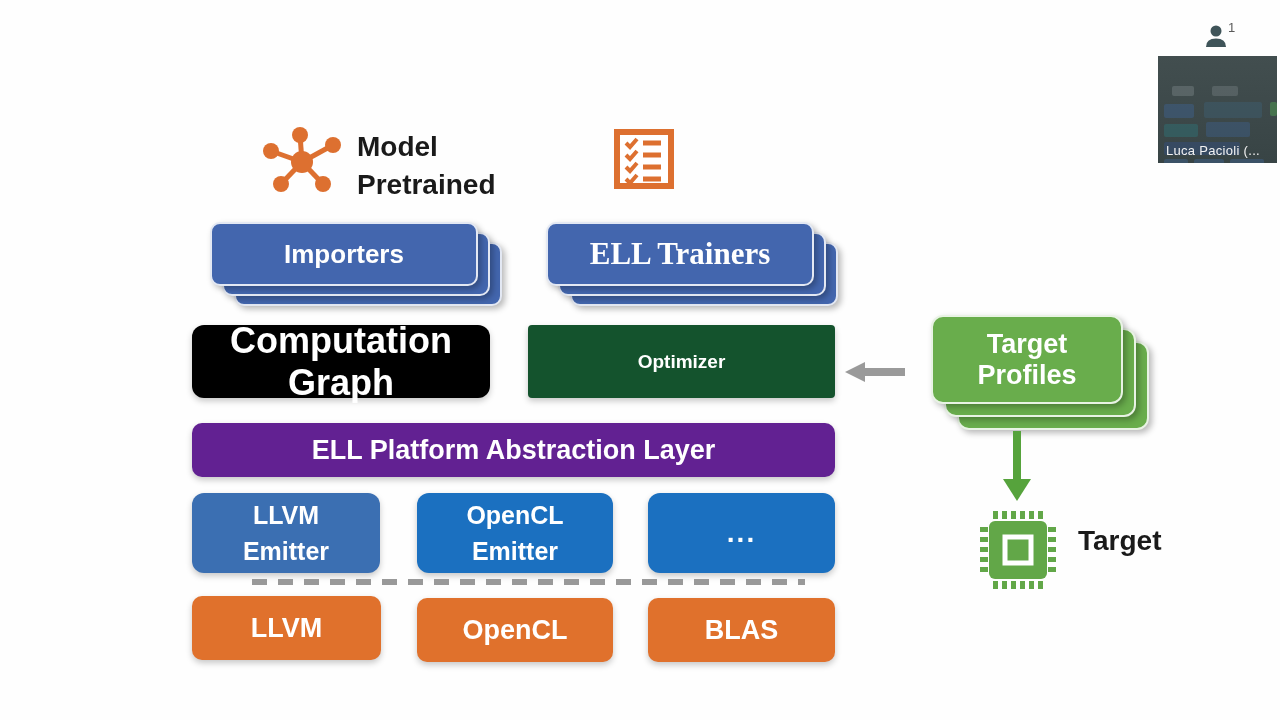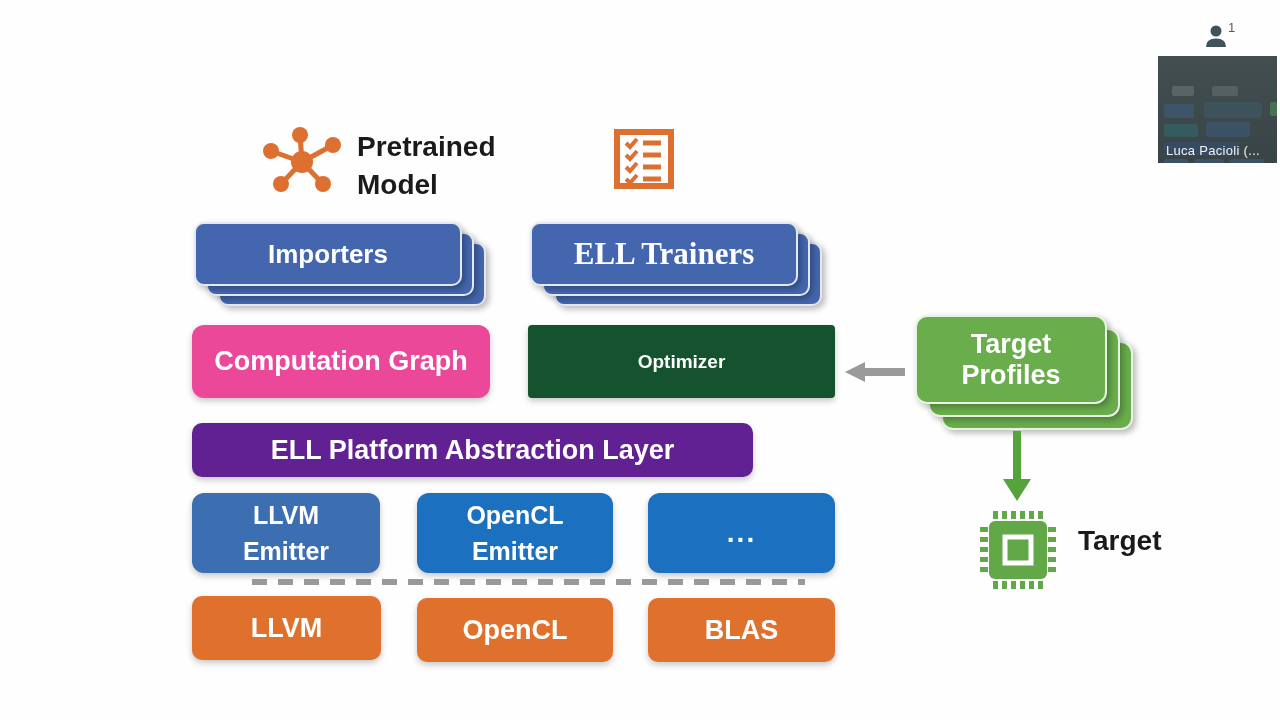--- a/index.html
+++ b/index.html
@@ -17,25 +17,25 @@
     position:absolute; display:flex; flex-direction:column;
     align-items:center; justify-content:center;
     color:#fff; font-weight:bold; text-align:center;
     box-shadow:0 3px 6px rgba(0,0,0,0.22);
   }
   .box .l { line-height:36px; }
   .stack-layer {
     position:absolute; border:2px solid rgba(255,255,255,0.85);
     box-shadow:3px 3px 6px rgba(0,0,0,0.28);
     display:flex; flex-direction:column; align-items:center; justify-content:center;
-    color:#fff; font-weight:bold; text-align:center;
+    color:#fff; font-weight:bold; text-align:center;margin-left:16px;
   }
   .blue-stack { background:#4366AE; border-radius:10px; }
   .green-stack { background:#69AD4C; border-radius:12px; }
-  .cyan { background:#ec4899; border-radius:12px; font-size:27px; }
+  .cyan { background:#000000; border-radius:12px; font-size:36px; }
   .navy { background:#14532d; border-radius:4px; font-size:19px; }
   .purple { background:#622192; border-radius:10px; font-size:27px; }
   .em-blue1 { background:#3B6FB2; border-radius:12px; font-size:25px; }
   .em-blue2 { background:#1B70C0; border-radius:12px; font-size:25px; }
   .orange { background:#E0712C; border-radius:10px; font-size:27px; }
   .dashed-divider {
     position:absolute; left:252px; top:579px; width:553px; height:6px;
     background:repeating-linear-gradient(90deg,#999 0 15px,transparent 15px 26px);
   }
   .webcam-thumb {
@@ -66,22 +66,22 @@
       <line x1="44" y1="40" x2="65" y2="62"></line>
       <circle cx="44" cy="40" r="11" stroke="none"></circle>
       <circle cx="42" cy="13" r="8" stroke="none"></circle>
       <circle cx="13" cy="29" r="8" stroke="none"></circle>
       <circle cx="75" cy="23" r="8" stroke="none"></circle>
       <circle cx="23" cy="62" r="8" stroke="none"></circle>
       <circle cx="65" cy="62" r="8" stroke="none"></circle>
     </g>
   </svg>
   <div class="abs io-label" style="left:357px; top:128px;">
+    <div>Model</div>
     <div>Pretrained</div>
-    <div>Model</div>
   </div>
 
   <svg class="abs" style="left:613px; top:128px;" width="62" height="62" viewBox="0 0 62 62">
     <rect x="4" y="4" width="54" height="54" fill="#fff" stroke="#DD7030" stroke-width="6"></rect>
     <g stroke="#DD7030" stroke-width="4" fill="none">
       <polyline points="13,15 17,19 24,11"></polyline>
       <polyline points="13,27 17,31 24,23"></polyline>
       <polyline points="13,39 17,43 24,35"></polyline>
       <polyline points="13,51 17,55 24,47"></polyline>
       <line x1="30" y1="15" x2="48" y2="15" stroke-width="5"></line>
@@ -127,21 +127,21 @@
       <div class="l">Target</div>
       <div class="l">Profiles</div>
     </div>
   </div>
 
   <svg class="abs" style="left:999px; top:431px;" width="36" height="72" viewBox="0 0 36 72">
     <line x1="18" y1="0" x2="18" y2="50" stroke="#56A33C" stroke-width="8"></line>
     <polygon points="4,48 32,48 18,70" fill="#56A33C"></polygon>
   </svg>
 
-  <div class="box purple" style="left:192px; top:423px; width:561px; height:54px;text-align:right;">
+  <div class="box purple" style="left:192px; top:423px; width:643px; height:54px;text-align:right;">
     <div>ELL Platform Abstraction Layer</div>
   </div>
 
   <div class="box em-blue1" style="left:192px; top:493px; width:188px; height:80px;">
     <div class="l">LLVM</div>
     <div class="l">Emitter</div>
   </div>
   <div class="box em-blue2" style="left:417px; top:493px; width:196px; height:80px;">
     <div class="l">OpenCL</div>
     <div class="l">Emitter</div>

